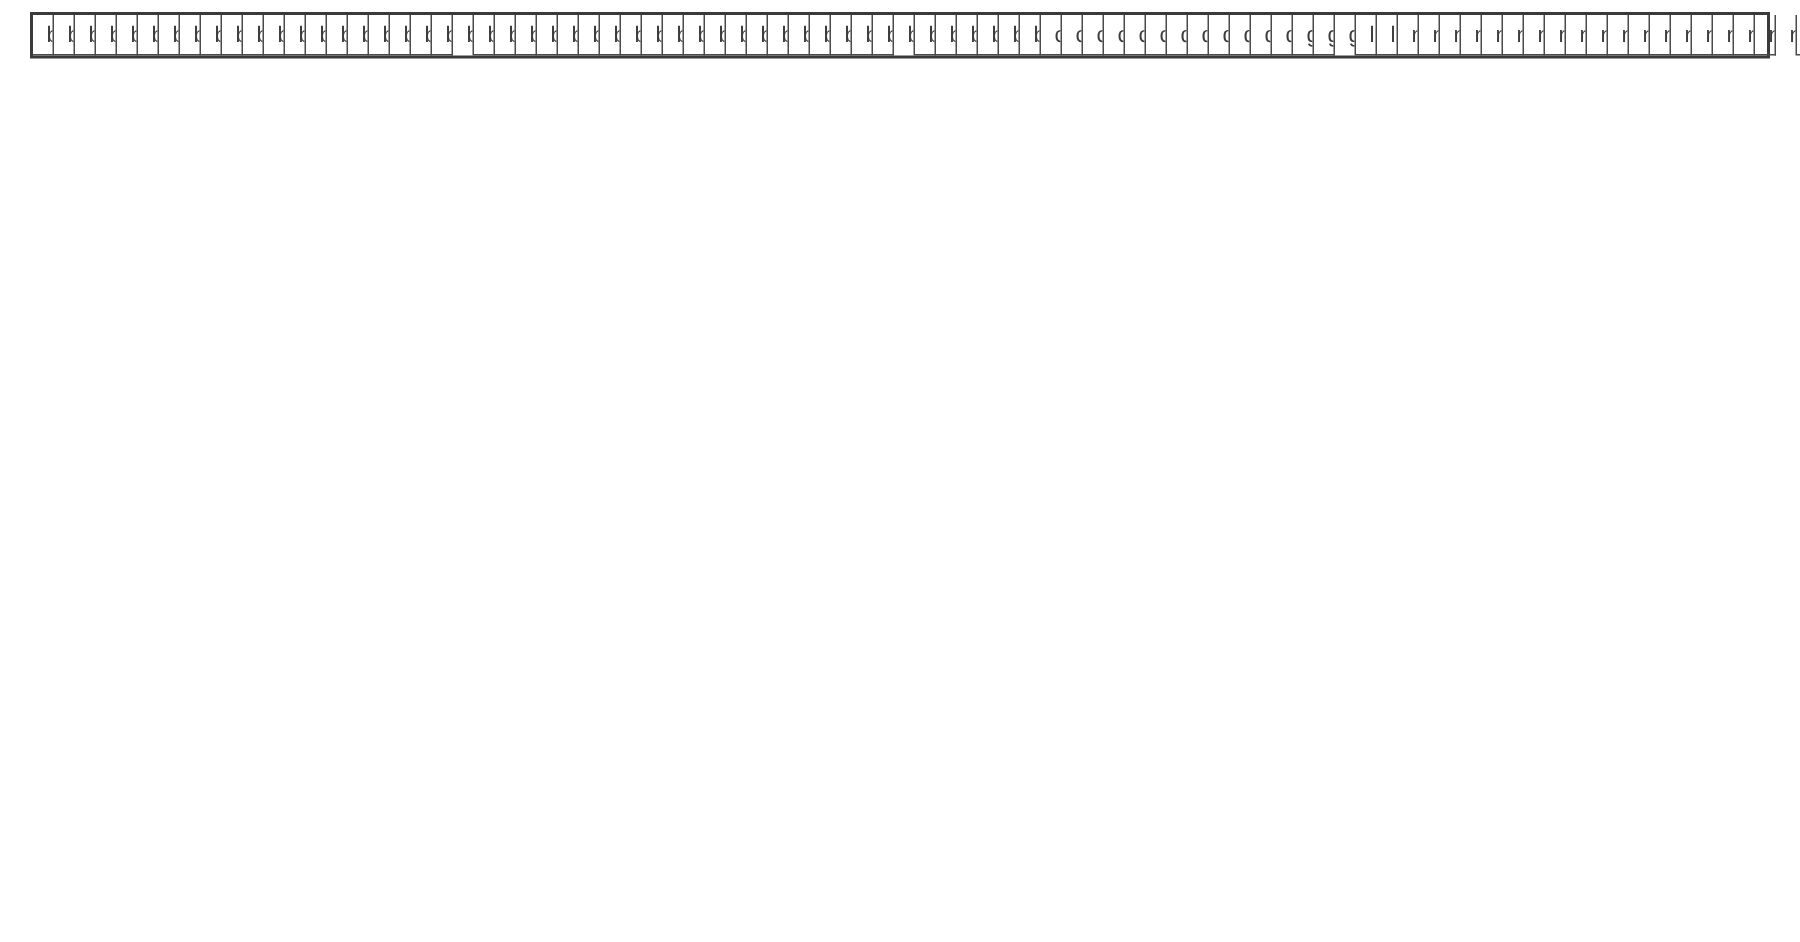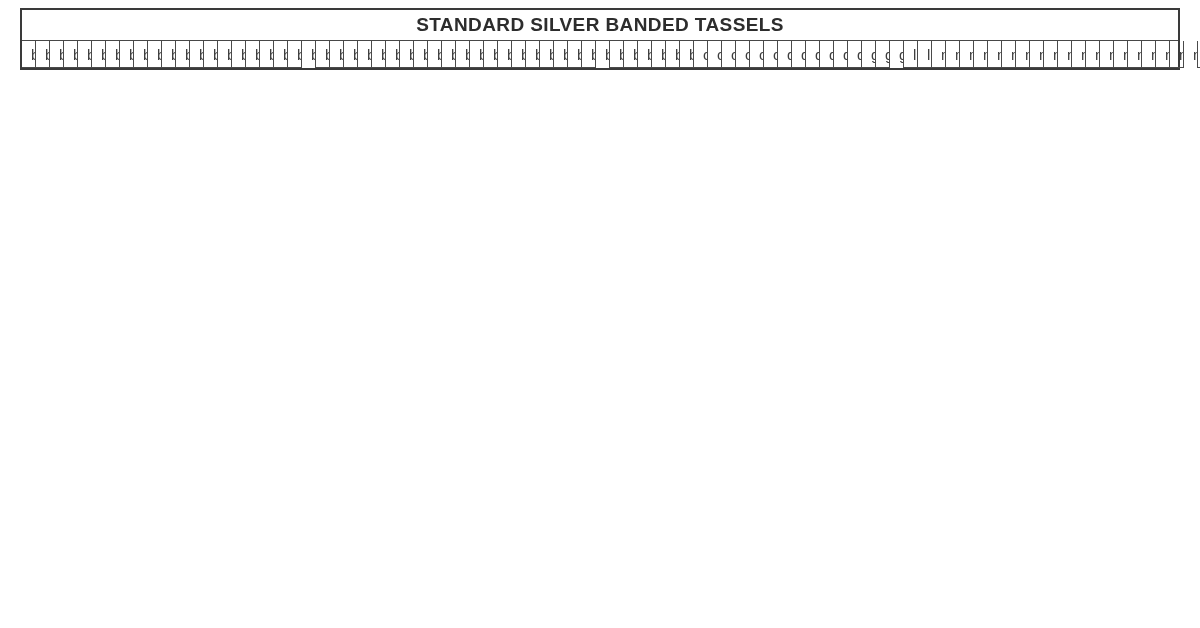--- a/index.html
+++ b/index.html
@@ -59,21 +59,20 @@
     letter-spacing: 0.2px;
   }
   .cell.last-col { border-right: none; }
   .cell.last-row { border-bottom: none; }
 </style>
 </head>
 <body>
 
 <div class="sheet">
   <div class="tassel-table">
-    <div class="title-row">STANDARD SILVER BANDED TASSELS</div>
     <div class="grid" id="grid">
         <div class="cell">black</div>
         <div class="cell">black/blue/green</div>
         <div class="cell">black/blue/silver</div>
         <div class="cell">black/blue/white</div>
         <div class="cell">black/card red</div>
         <div class="cell">black/columbia blue</div>
         <div class="cell">black/columbia blue/silver</div>
         <div class="cell">black/dark green</div>
         <div class="cell">black/dark green/silver</div>

